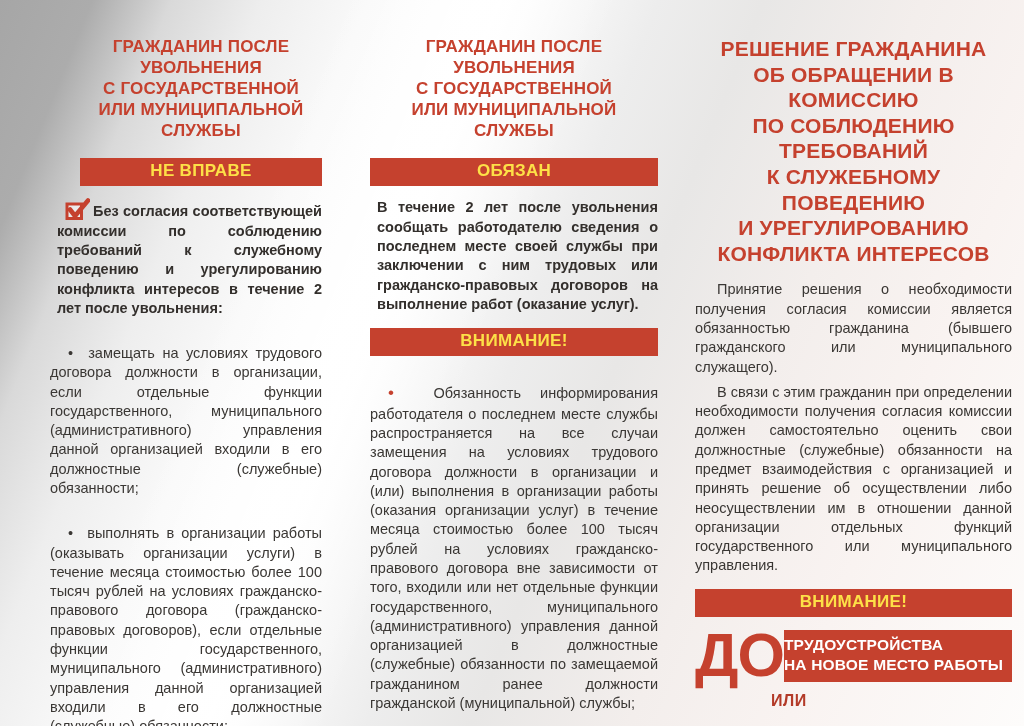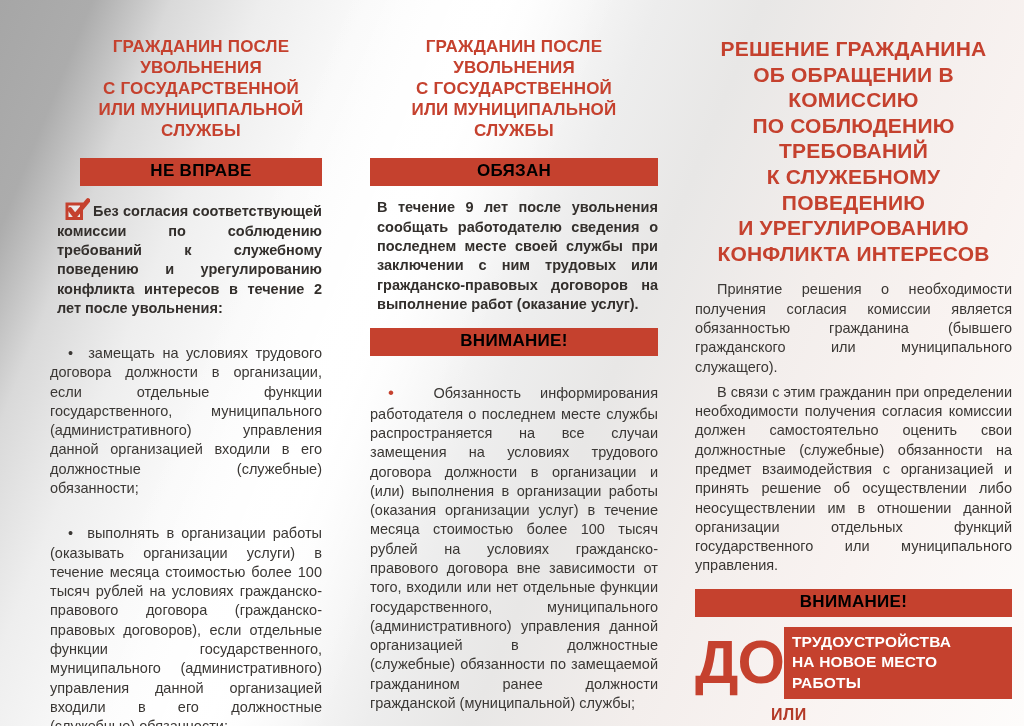--- a/index.html
+++ b/index.html
@@ -36,21 +36,21 @@
     font-size:17px;
     line-height:1.24;
     letter-spacing:.2px;
     margin-bottom:17px;
   }
   .col-left .col-title{margin-left:30px;}
   .col-right .col-title{font-size:21px;line-height:1.22;margin-bottom:14px;}
 
   .banner{
     background:var(--red);
-    color:#000000;
+    color:#fde047;
     font-weight:700;
     font-size:17px;
     text-align:center;
     padding:3px 4px 5px;
     letter-spacing:.3px;
   }
   .col-left .banner{margin-left:30px;}
 
   .para{
     font-size:14.5px;
@@ -87,21 +87,21 @@
     line-height:.95;
     letter-spacing:-1px;
   }
   .do-box{
     flex:1 1 auto;
     background:var(--red);
     color:#fff;
     font-weight:700;
     font-size:15.5px;
     line-height:1.32;
-    padding:5px 8px 6px;
+    padding:5px 0 6px;
     white-space:pre-line;
     letter-spacing:.2px;
   }
   .or-label{
     color:var(--red-dark);
     font-weight:700;
     font-size:16px;
     margin:7px 0 0 76px;
     letter-spacing:.5px;
   }
@@ -128,21 +128,21 @@
 
   </section>
 
   <section class="col col-mid">
     <h2 class="col-title">ГРАЖДАНИН ПОСЛЕ
 УВОЛЬНЕНИЯ
 С ГОСУДАРСТВЕННОЙ
 ИЛИ МУНИЦИПАЛЬНОЙ СЛУЖБЫ</h2>
     <div class="banner">ОБЯЗАН</div>
 
-    <p class="para bold">В течение 9 лет после увольнения сообщать работодателю сведения о последнем месте своей службы при заключении с ним трудовых или гражданско-правовых договоров на выполнение работ (оказание услуг).</p>
+    <p class="para bold">В течение 2 лет после увольнения сообщать работодателю сведения о последнем месте своей службы при заключении с ним трудовых или гражданско-правовых договоров на выполнение работ (оказание услуг).</p>
 
     <div class="banner">ВНИМАНИЕ!</div>
 
     <p class="para bullet red">Обязанность информирования работодателя о последнем месте службы распространяется на все случаи замещения на условиях трудового договора должности в организации и (или) выполнения в организации работы (оказания организации услуг) в течение месяца стоимостью более 100 тысяч рублей на условиях гражданско-правового договора вне зависимости от того, входили или нет отдельные функции государственного, муниципального (административного) управления данной организацией в должностные (служебные) обязанности по замещаемой гражданином ранее должности гражданской (муниципальной) службы;</p>
     <p class="para bullet red">одновременно гражданину рекомендуется уведомить работодателя о его обязанности сообщить в 10-дневный срок представителю нанимателя по последнему месту службы гражданина о заключении с ним соответствующего договора.</p>
   </section>
 
   <section class="col col-right">
     <h2 class="col-title">РЕШЕНИЕ ГРАЖДАНИНА
 ОБ ОБРАЩЕНИИ В КОМИССИЮ

